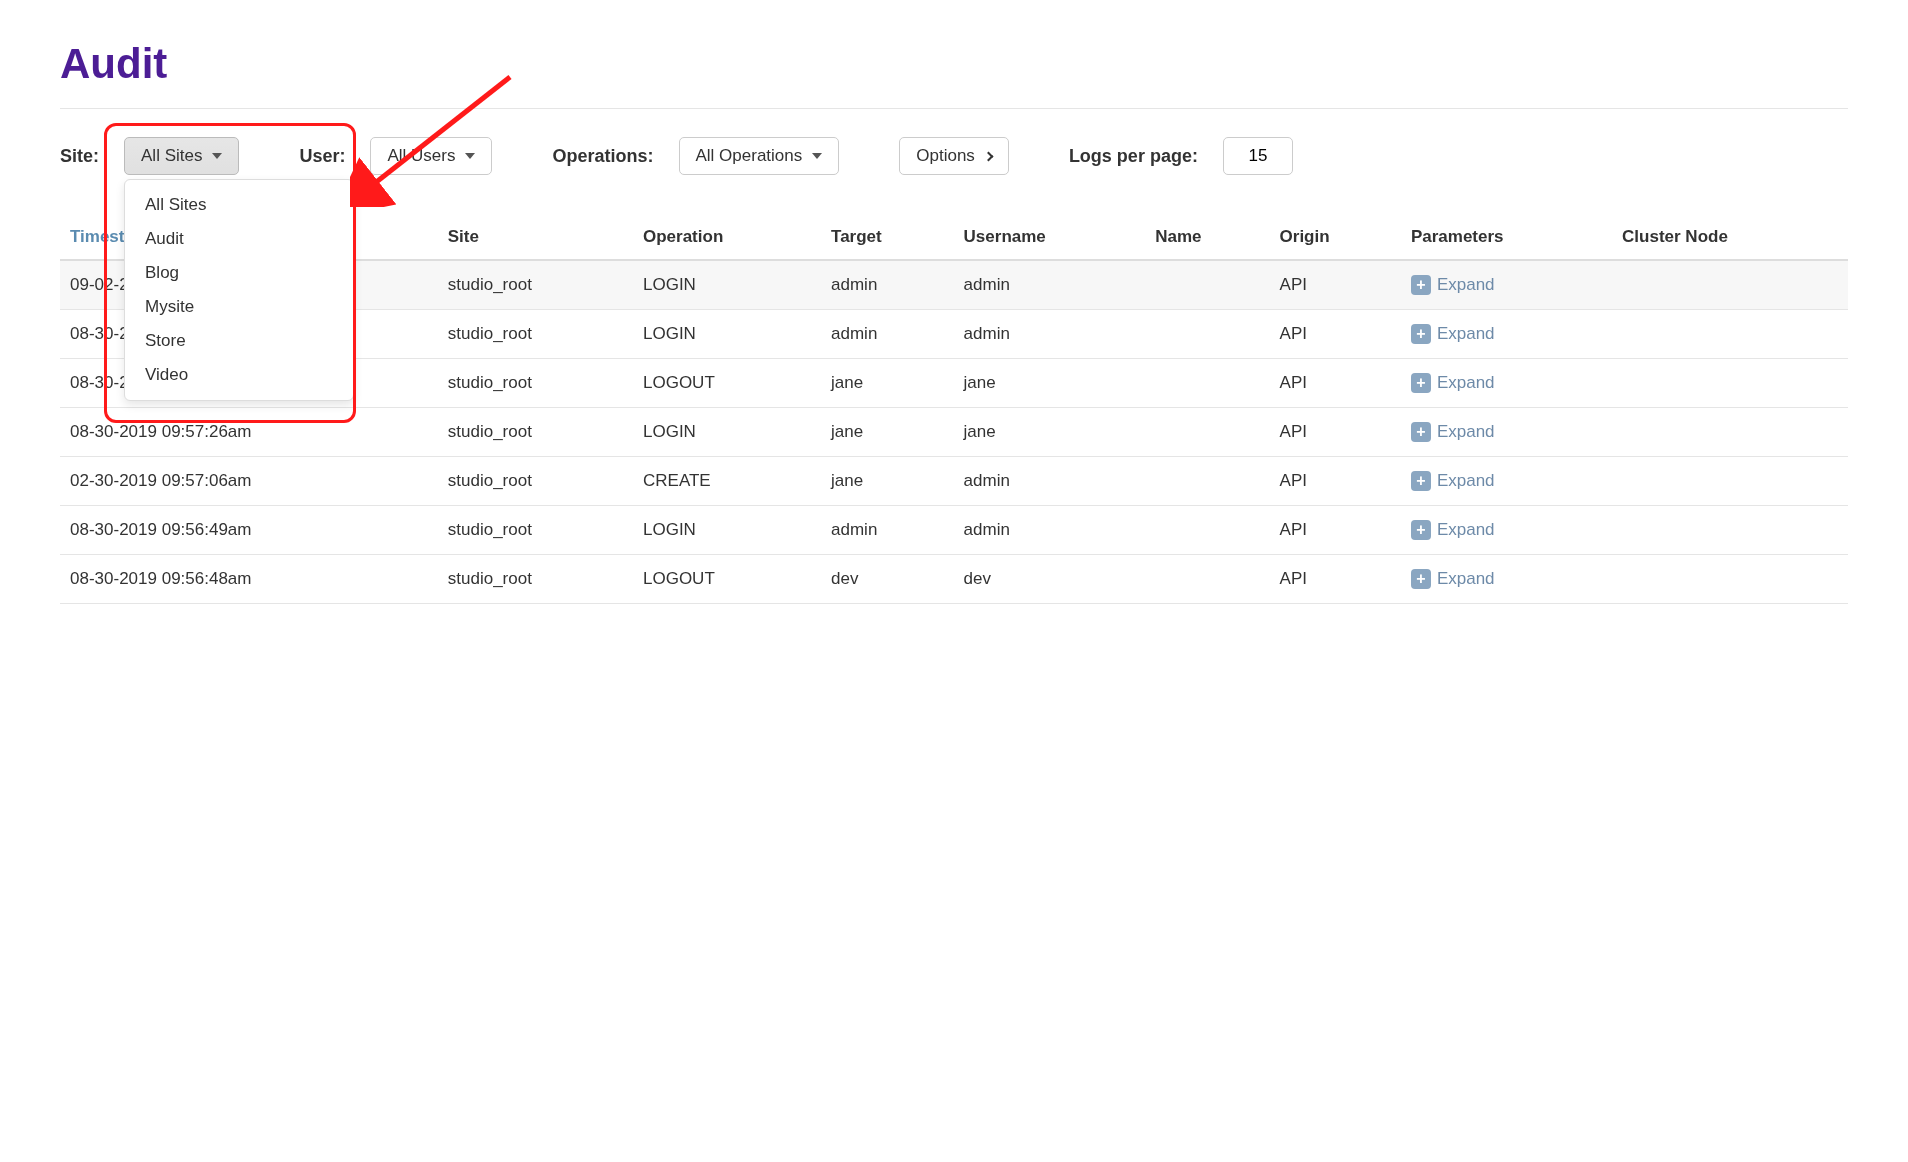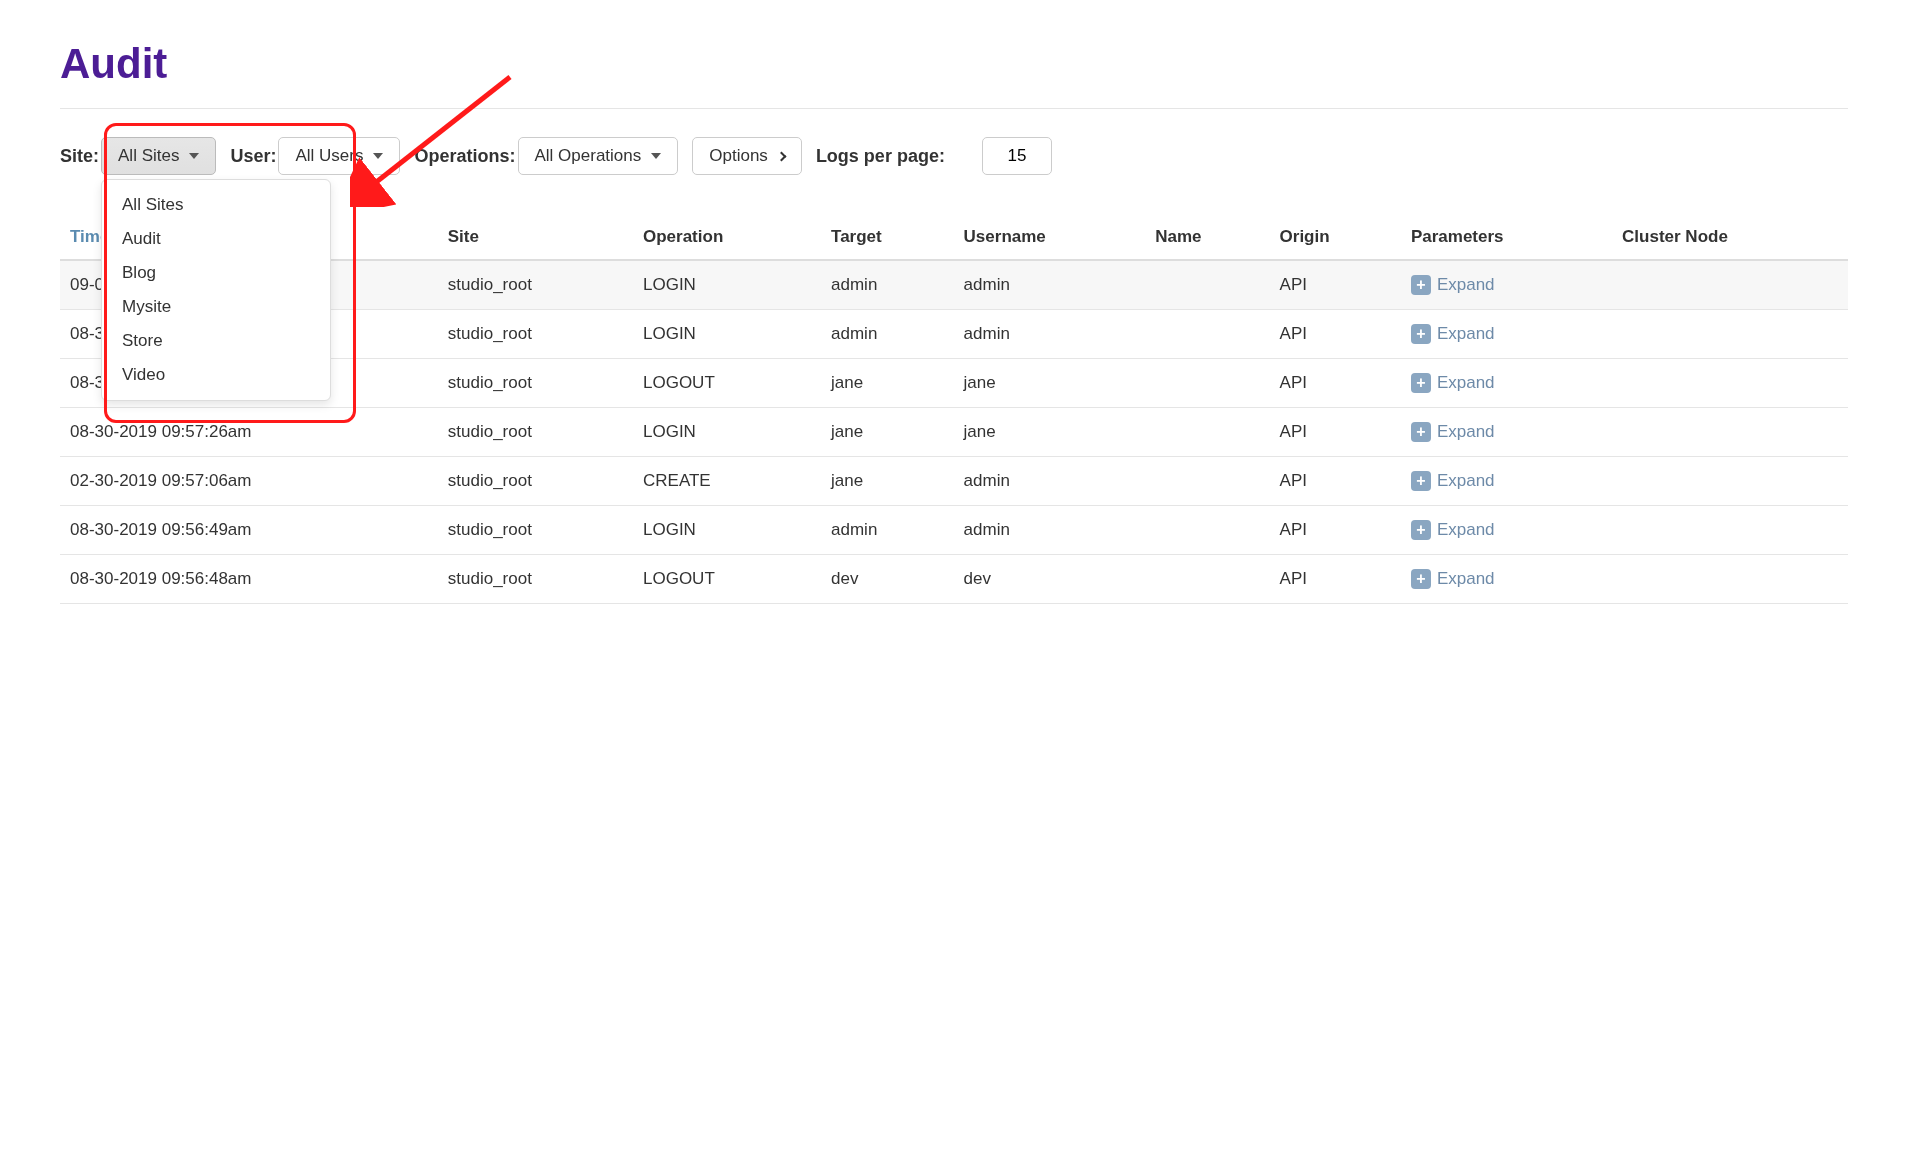--- a/index.html
+++ b/index.html
@@ -17,21 +17,21 @@
       margin-bottom: 20px;
     }
     hr.divider {
       border: none;
       border-top: 1px solid #e5e5e5;
       margin-bottom: 28px;
     }
     .filters {
       display: flex;
       align-items: center;
-      gap: 0;
+      gap: 23px;
       flex-wrap: wrap;
       margin-bottom: 40px;
       position: relative;
     }
     .filter-label {
       font-weight: 700;
       font-size: 18px;
       color: #333;
       margin-right: 2px;
     }
@@ -70,21 +70,20 @@
       transform: rotate(45deg);
       margin-left: 4px;
     }
     .input-num {
       width: 70px;
       padding: 8px 9px;
       font-size: 17px;
       border: 1px solid #ccc;
       border-radius: 5px;
       text-align: center;
-      margin-left: 35px;
     }
     .dropdown-wrap { position: relative; display: inline-block; }
     .dropdown-menu {
       position: absolute;
       top: 100%;
       left: 0;
       margin-top: 4px;
       min-width: 230px;
       background: #fff;
       border: 1px solid #ddd;

